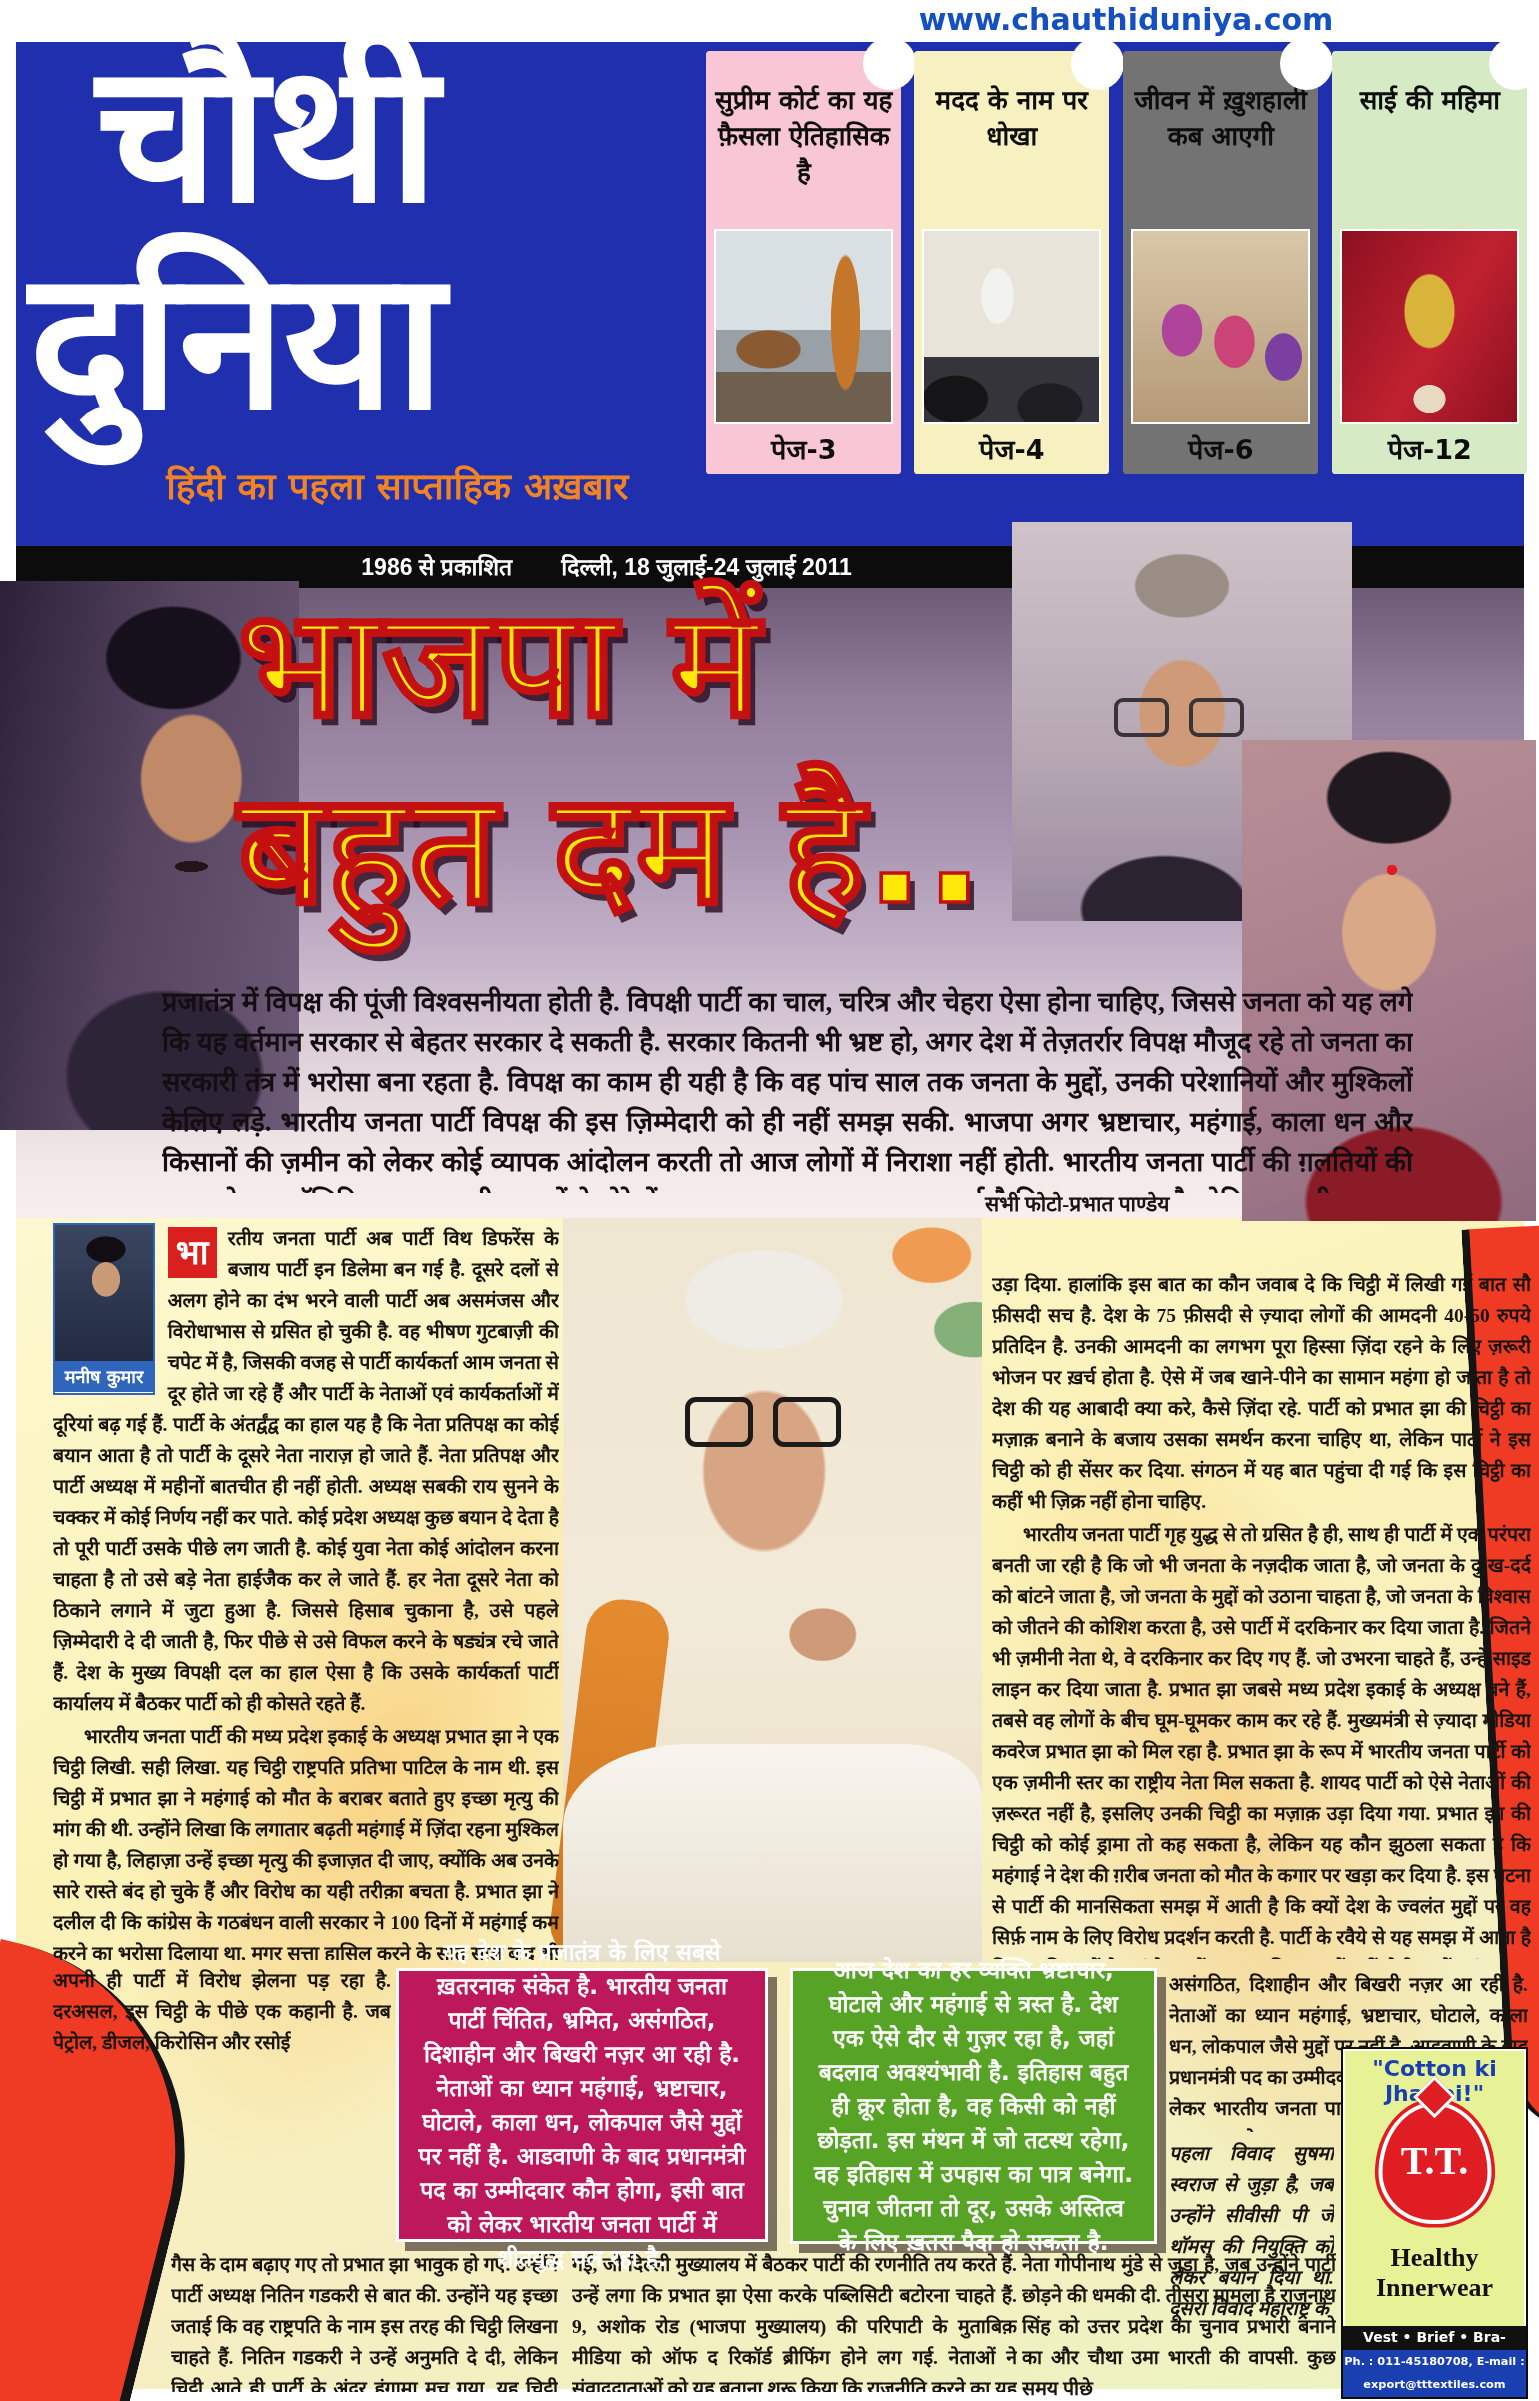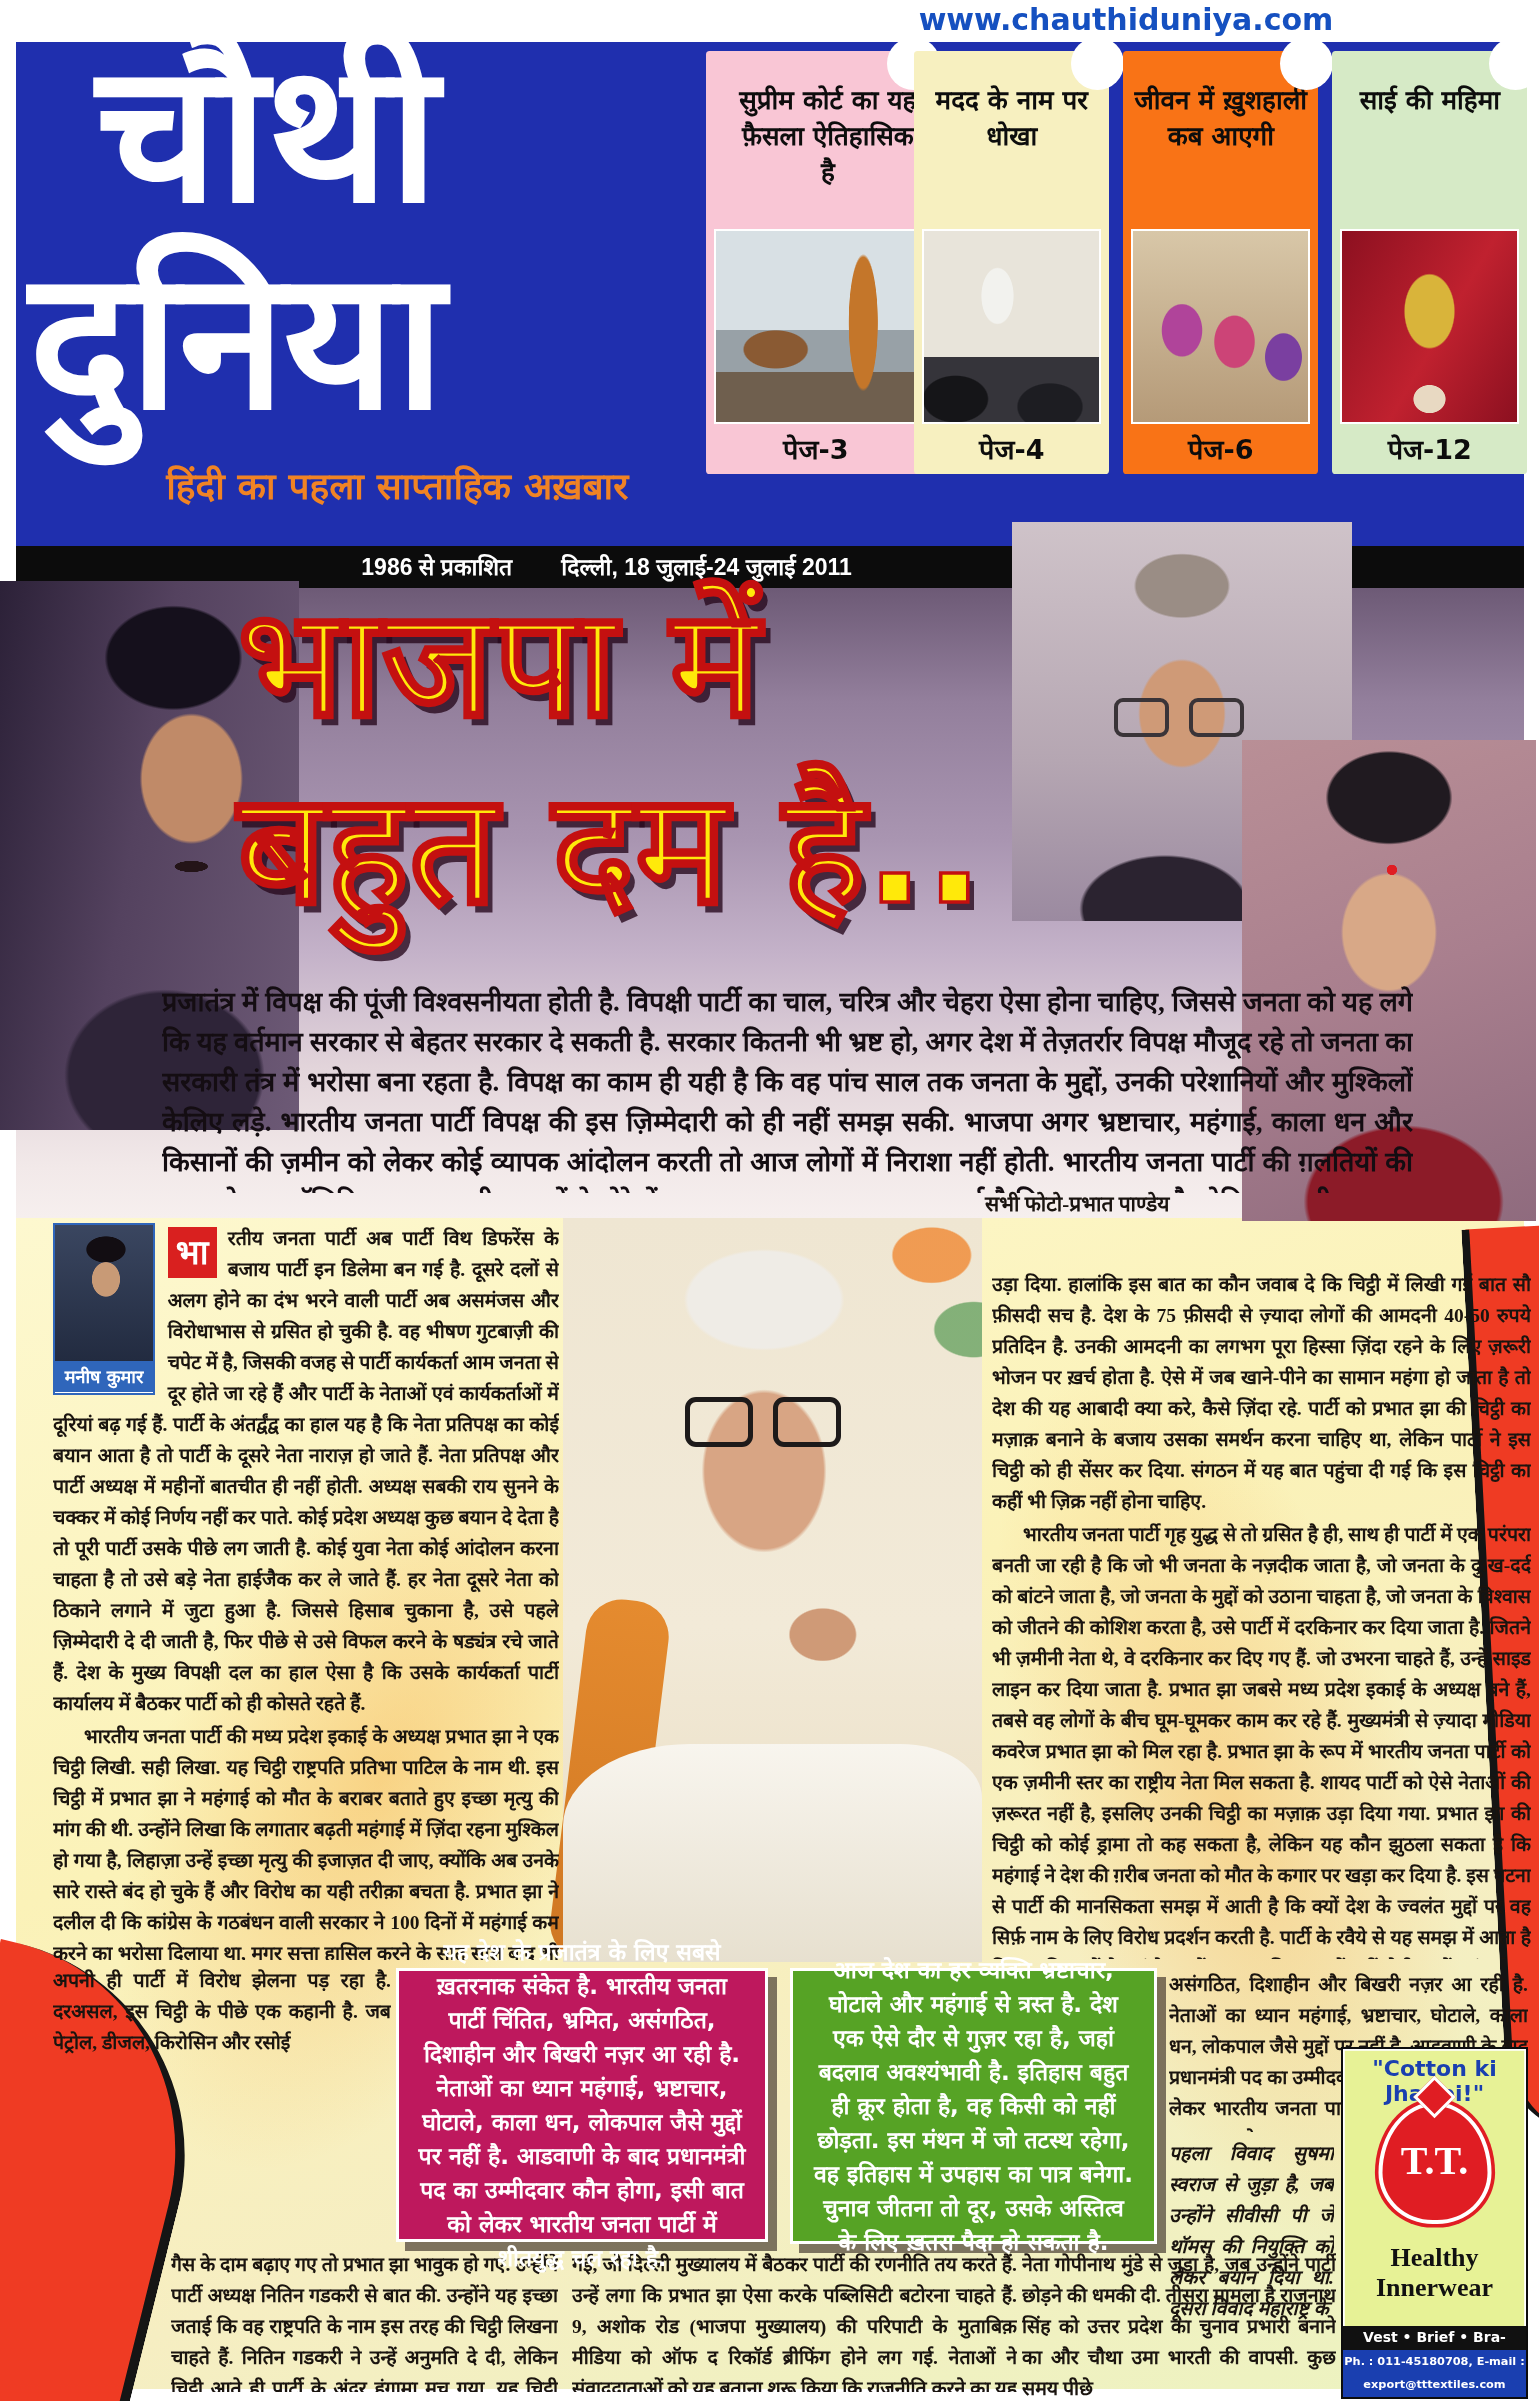--- a/index.html
+++ b/index.html
@@ -13,23 +13,23 @@
   
   #masthead { position:absolute; left:16.3px; top:42px; width:1508px; height:505px; background:#1f2fae; }
   .mh-line { position:absolute; color:#ffffff; font-family:"DejaVu Sans", sans-serif; font-weight:bold;
              line-height:1.05; letter-spacing:-1.8px; }
   #mh1 { left:80px;  top:-9px; font-size:192px; }
   #mh2 { left:12.7px;  top:198px; font-size:192px; }
   #tagline { position:absolute; left:86px; top:417px; width:590px; text-align:center;
              color:#f08324; font-family:"DejaVu Sans", sans-serif; font-weight:bold; font-size:37px; }
 
   .promo { position:absolute; top:9px; width:195px; height:423px; border-radius:3.6px 31px 3.6px 3.6px; }
-  .pb1 { left:690px;  background:#f9c6d5;padding-left:24px; }
+  .pb1 { left:690px;  background:#f9c6d5; }
   .pb2 { left:898px;  background:#f7f0c0; }
-  .pb3 { left:1107px; background:#f97316; }
+  .pb3 { left:1107px; background:#737373; }
   .pb4 { left:1316px; background:#d6eac6; }
   .curl { position:absolute; right:-14.5px; top:-14.5px; width:53px; height:53px; background:#ffffff; border-radius:50%; }
   .promo-title { padding:31px 7.3px 0; height:140px; text-align:center; color:#0d0d0d;
                  font-family:"DejaVu Sans", sans-serif; font-weight:bold; font-size:26px; line-height:36px; overflow:hidden; }
   .promo-photo { position:absolute; left:8.2px; right:8.2px; top:178px; height:191px; border:2.7px solid #ffffff; }
   .pp1 { background: radial-gradient(23.6px 109px at 74% 48%, #c4762a 0 60%, rgba(0,0,0,0) 63%),
                      radial-gradient(54px 32px at 30% 62%, #8a5a33 0 58%, rgba(0,0,0,0) 61%),
                      linear-gradient(180deg,#d8e0e4 0 52%, #98a1a7 52% 74%, #6f5f4e 74%); }
   .pp2 { background: radial-gradient(27px 47px at 42% 34%, #f2f2ee 0 58%, rgba(0,0,0,0) 61%),
                      radial-gradient(53px 38px at 18% 88%, #151518 0 60%, rgba(0,0,0,0) 63%),

